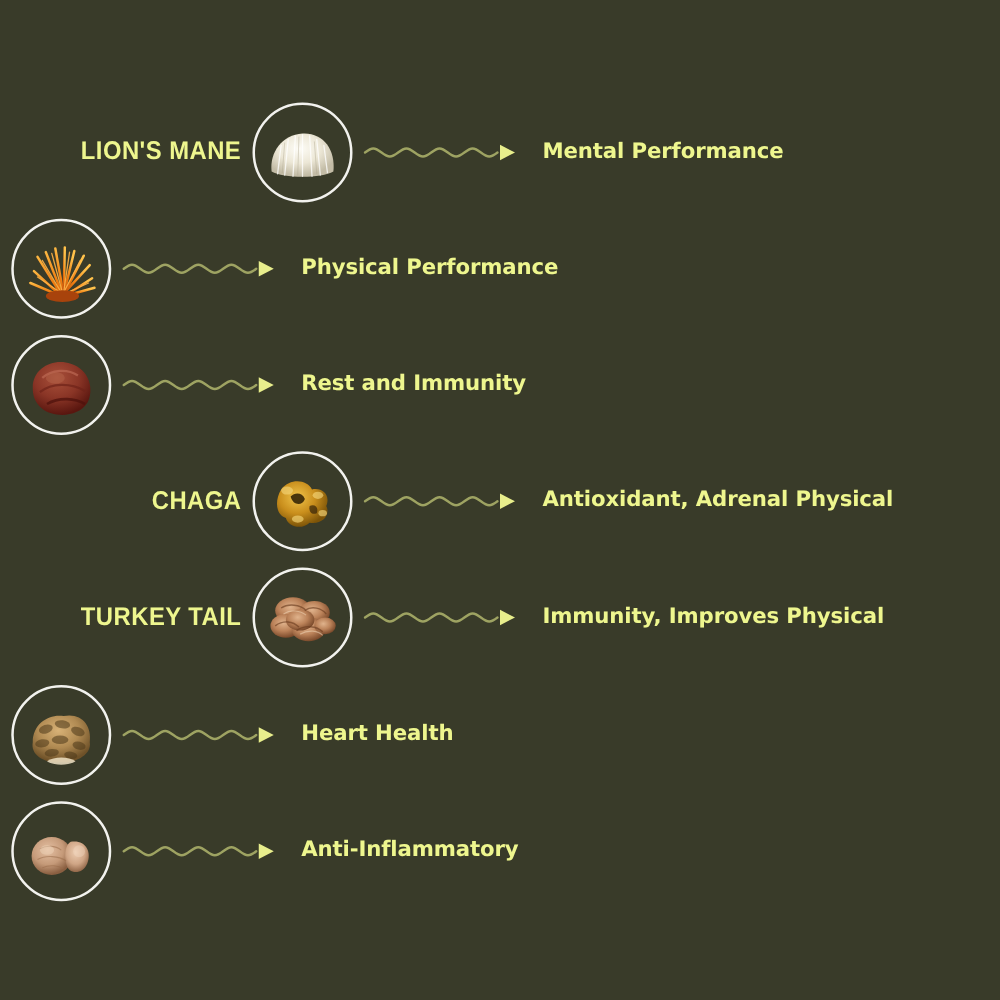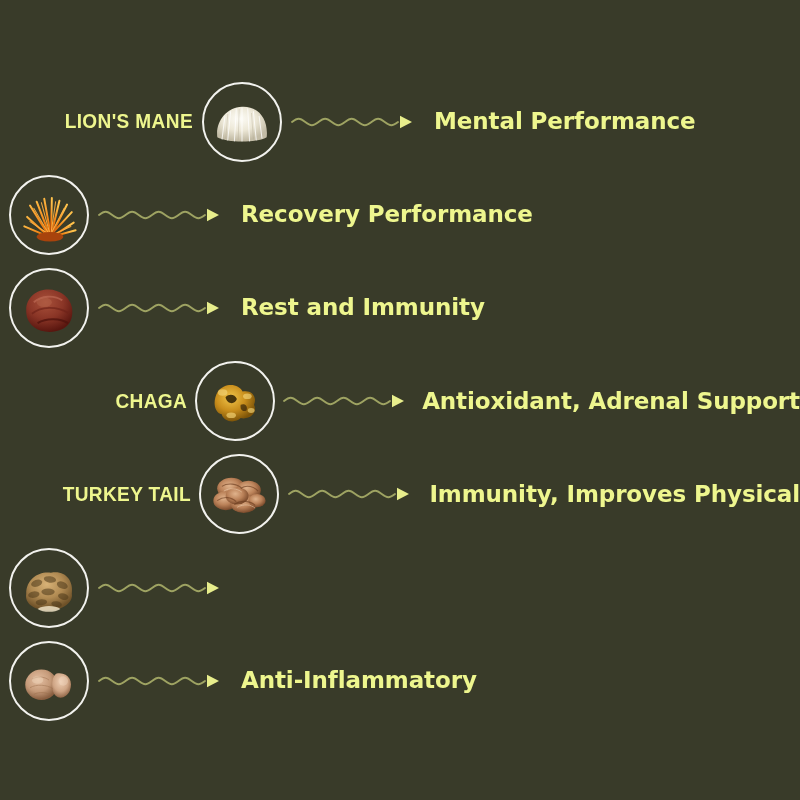--- a/index.html
+++ b/index.html
@@ -88,21 +88,21 @@
   }
   
   .benefit-cell {
     flex: 1;
     padding-left: 11px;
   }
   .benefit {
     color: #eef68e;
     font-family: "DejaVu Sans", sans-serif;
     font-weight: bold;
-    font-size: 23px;
+    font-size: 17px;
     letter-spacing: -0.1px;
     line-height: 1;
     white-space: nowrap;
   }
 </style>
 </head>
 <body>
 
 <div class="infographic">
   <div class="rows" id="rows-container">
@@ -179,21 +179,21 @@
         <ellipse cx="41" cy="63" rx="14" ry="5" fill="#a8430c"></ellipse>
       </svg>
           </div>
         </div>
         <div class="squiggle-cell">
           <svg class="squiggle" viewBox="0 0 124 26">
     <path d="M 2 13 C 7.5649999999999995 8.7, 9.685 8.7, 15.25 13 C 20.814999999999998 17.3, 22.935000000000002 17.3, 28.5 13 C 34.065 8.7, 36.185 8.7, 41.75 13 C 47.315 17.3, 49.435 17.3, 55 13 C 60.565 8.7, 62.685 8.7, 68.25 13 C 73.815 17.3, 75.935 17.3, 81.5 13 C 87.065 8.7, 89.185 8.7, 94.75 13 C 100.315 17.3, 102.435 17.3, 108 13" fill="none" stroke="#9ea362" stroke-width="1.9" stroke-linecap="round"></path>
     <path d="M 110 6.8 L 122 13 L 110 19.2 Z" fill="#e8ee8c"></path>
   </svg>
         </div>
-        <div class="benefit-cell"><span class="benefit">Recovery Performance</span></div>
+        <div class="benefit-cell"><span class="benefit">Physical Performance</span></div>
       </div>
       <div class="row">
         <div class="thumb-cell">
           <div class="thumb">
             <svg class="shroom" viewBox="0 0 80 80">
         <defs>
                 <radialGradient id="rsG" cx="42%" cy="30%" r="70%">
           <stop offset="0%" stop-color="#a8503a"></stop>
                   <stop offset="55%" stop-color="#8a3526"></stop>
           <stop offset="100%" stop-color="#59160f"></stop>
@@ -239,21 +239,21 @@
         </g>
       </svg>
           </div>
         </div>
         <div class="squiggle-cell">
           <svg class="squiggle" viewBox="0 0 124 26">
     <path d="M 2 13 C 7.5649999999999995 8.7, 9.685 8.7, 15.25 13 C 20.814999999999998 17.3, 22.935000000000002 17.3, 28.5 13 C 34.065 8.7, 36.185 8.7, 41.75 13 C 47.315 17.3, 49.435 17.3, 55 13 C 60.565 8.7, 62.685 8.7, 68.25 13 C 73.815 17.3, 75.935 17.3, 81.5 13 C 87.065 8.7, 89.185 8.7, 94.75 13 C 100.315 17.3, 102.435 17.3, 108 13" fill="none" stroke="#9ea362" stroke-width="1.9" stroke-linecap="round"></path>
     <path d="M 110 6.8 L 122 13 L 110 19.2 Z" fill="#e8ee8c"></path>
   </svg>
         </div>
-        <div class="benefit-cell"><span class="benefit">Antioxidant, Adrenal Support</span></div>
+        <div class="benefit-cell"><span class="benefit">Antioxidant, Adrenal Physical</span></div>
       </div>
       <div class="row">
         <div class="name-cell"><span class="name">TURKEY TAIL</span></div>
         <div class="thumb-cell">
           <div class="thumb">
             <svg class="shroom" viewBox="0 0 80 80">
         <defs>
                 <radialGradient id="ttG" cx="42%" cy="38%" r="62%">
           <stop offset="0%" stop-color="#e0b38c"></stop>
                   <stop offset="55%" stop-color="#bb8259"></stop>
@@ -314,20 +314,21 @@
         <path d="M28 62 C34 58 46 58 52 62 C46 66 34 66 28 62 Z" fill="#efe2c4" opacity="0.85"></path>
       </svg>
           </div>
         </div>
         <div class="squiggle-cell">
           <svg class="squiggle" viewBox="0 0 124 26">
     <path d="M 2 13 C 7.5649999999999995 8.7, 9.685 8.7, 15.25 13 C 20.814999999999998 17.3, 22.935000000000002 17.3, 28.5 13 C 34.065 8.7, 36.185 8.7, 41.75 13 C 47.315 17.3, 49.435 17.3, 55 13 C 60.565 8.7, 62.685 8.7, 68.25 13 C 73.815 17.3, 75.935 17.3, 81.5 13 C 87.065 8.7, 89.185 8.7, 94.75 13 C 100.315 17.3, 102.435 17.3, 108 13" fill="none" stroke="#9ea362" stroke-width="1.9" stroke-linecap="round"></path>
     <path d="M 110 6.8 L 122 13 L 110 19.2 Z" fill="#e8ee8c"></path>
   </svg>
         </div>
+        <div class="benefit-cell"><span class="benefit">Heart Health</span></div>
       </div>
       <div class="row">
         <div class="thumb-cell">
           <div class="thumb">
             <svg class="shroom" viewBox="0 0 80 80">
         <defs>
           <radialGradient id="shG" cx="40%" cy="34%" r="64%">
             <stop offset="0%" stop-color="#e4bfa2"></stop>
                   <stop offset="60%" stop-color="#c59a79"></stop>
             <stop offset="100%" stop-color="#8a5f41"></stop>

